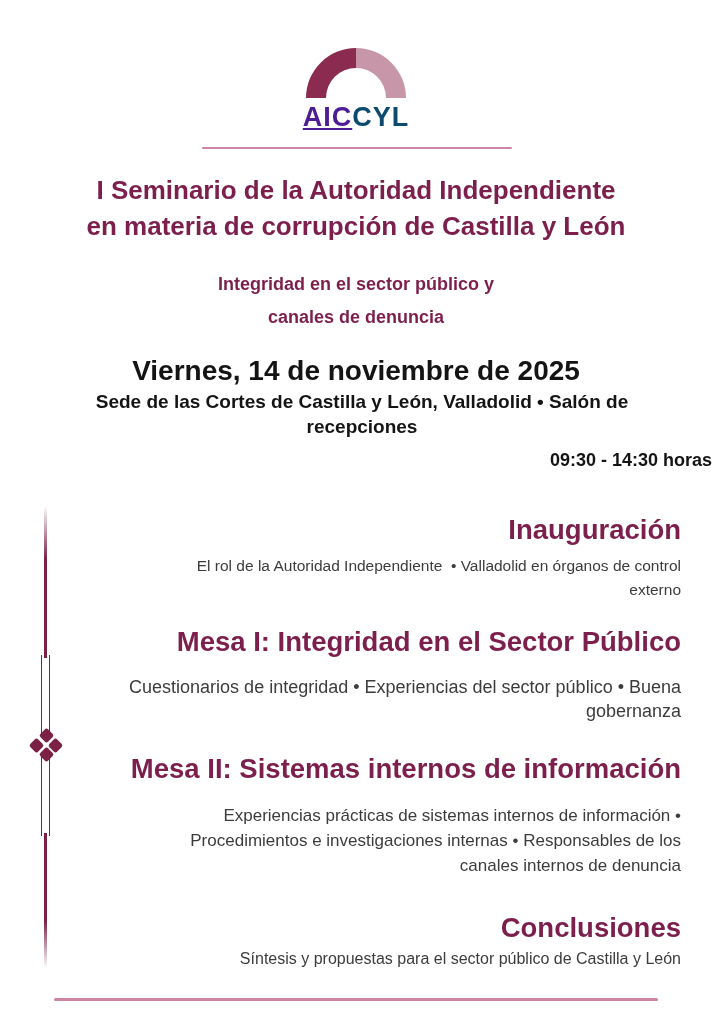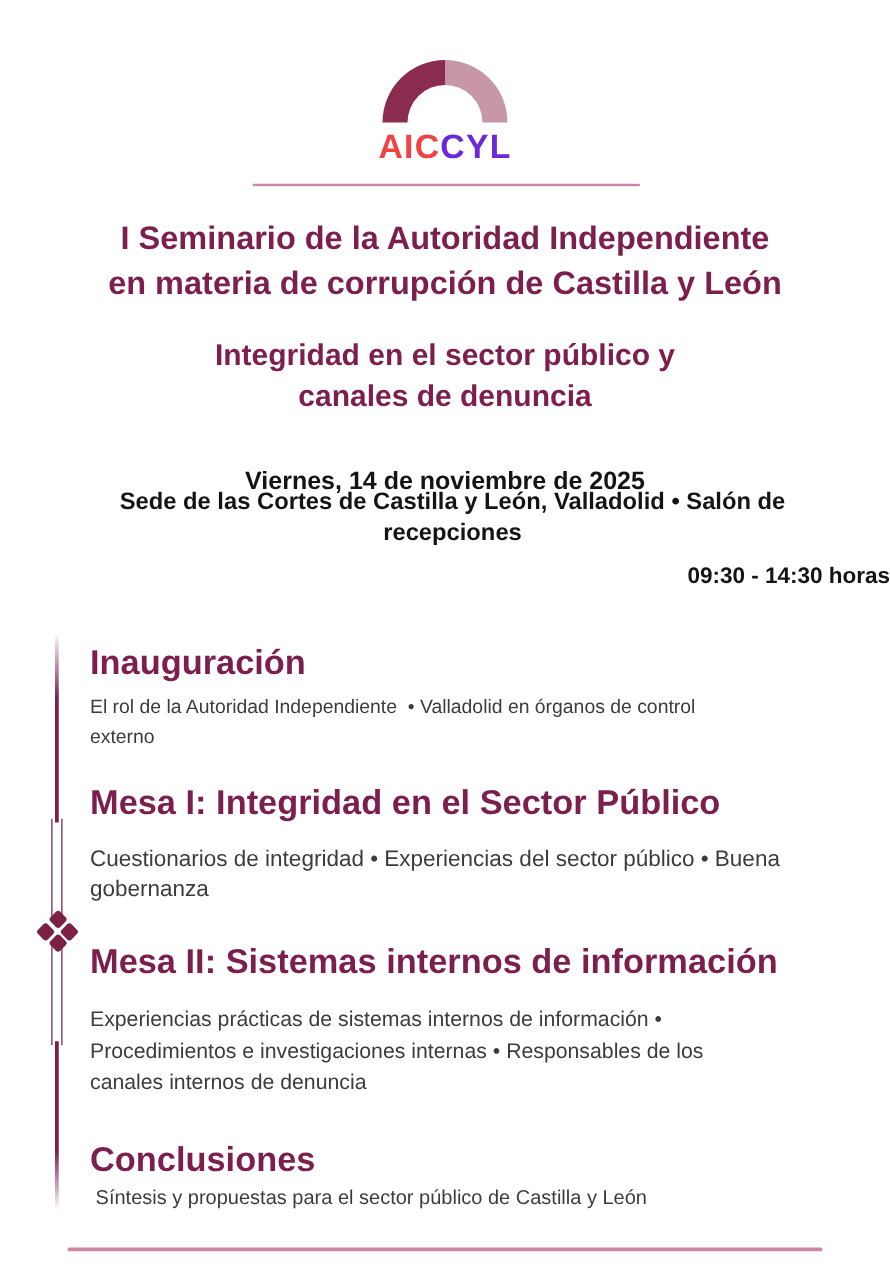--- a/index.html
+++ b/index.html
@@ -7,52 +7,52 @@
     position:relative;width:712px;height:1024px;margin:0 auto;
     background:#ffffff;overflow:hidden;
     font-family:"Liberation Sans", sans-serif;
   }
   .ml{white-space:pre-wrap;}
 
   
   .logo{position:absolute;top:46px;left:0;right:0;text-align:center;}
   .logo-arc{display:block;margin:0 auto;width:104px;height:54px;}
   .logo-text{margin-top:2px;font-size:27px;font-weight:700;letter-spacing:1px;}
-  .logo-aic{color:#ef4444;}
-  .logo-cyl{color:#6d28d9;}
+  .logo-aic{color:#4c1d95;text-decoration:underline;}
+  .logo-cyl{color:#0c4a6e;}
 
   
   .divider{position:absolute;background:#ce86a4;border-radius:2px;}
   .divider-top{left:202px;top:147px;width:310px;height:2px;}
   .divider-bottom{left:54px;top:998px;width:604px;height:2.5px;}
 
   
   .title{
     position:absolute;top:172px;left:0;right:0;margin:0;text-align:center;
     font-size:26px;line-height:36px;font-weight:700;color:#7c1f4d;
   }
   .subtitle{
     position:absolute;top:268px;left:0;right:0;margin:0;text-align:center;
-    font-size:24px;line-height:33px;font-weight:700;color:#7c1f4d;
+    font-size:18px;line-height:33px;font-weight:700;color:#7c1f4d;
   }
   .date-line{
-    position:absolute;top:356px;left:0;right:0;margin:14px;text-align:center;
-    font-size:20px;line-height:30px;font-weight:700;color:#141414;
+    position:absolute;top:356px;left:0;right:0;margin:0;text-align:center;
+    font-size:28px;line-height:30px;font-weight:700;color:#141414;
   }
   .venue-line{
     position:absolute;top:389px;left:0;right:0;margin:0;text-align:center;
     font-size:19px;line-height:25px;font-weight:700;color:#141414;padding-left:12px;
   }
   .time-line{
     position:absolute;top:448px;left:0;right:0;margin:0;text-align:right;
     font-size:18px;line-height:24px;font-weight:700;color:#141414;
   }
 
   
-  .section{position:absolute;left:72px;width:620px;}
+  .section{position:absolute;left:61px;width:620px;text-align:right;}
   .sec-title{margin:0;font-size:27.5px;line-height:34px;font-weight:700;color:#7c1f4d;}
   .sec-desc{margin:0;color:#3c3c3c;font-weight:400;}
   .sec-0{top:513px;}  .sec-0 .sec-desc{margin-top:7px;font-size:15.5px;line-height:23.5px;}
   .sec-1{top:625px;}  .sec-1 .sec-desc{margin-top:17px;font-size:18px;line-height:23.5px;}
   .sec-2{top:752px;}  .sec-2 .sec-desc{margin-top:17px;font-size:17px;line-height:25px;}
   .sec-3{top:911px;}  .sec-3 .sec-desc{margin-top:2px;font-size:16px;line-height:23.5px;}
 
   
   .orn-line{position:absolute;background:#7b2146;}
   .seg-single-top{

